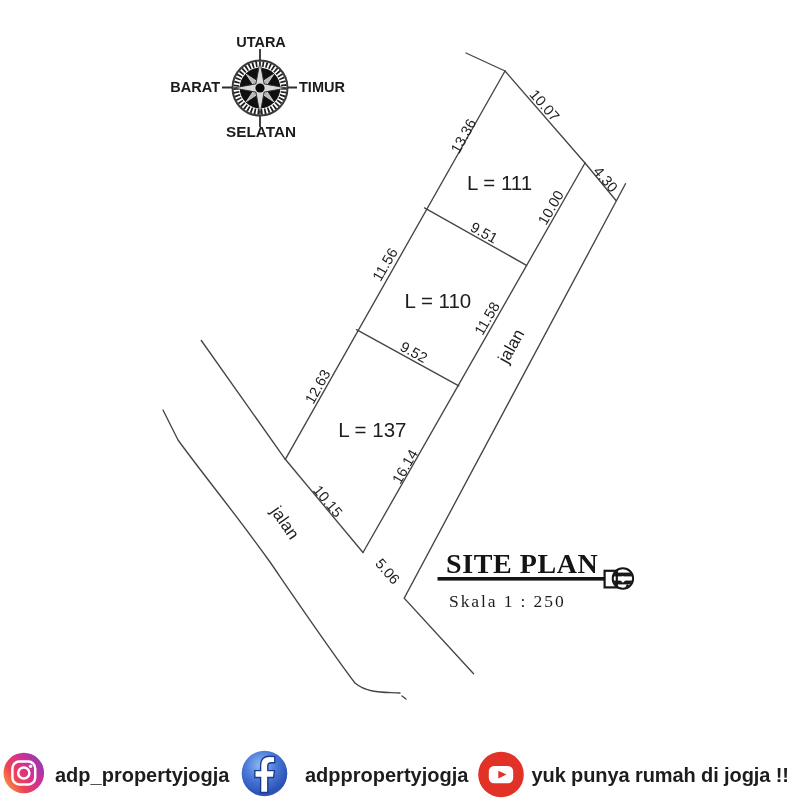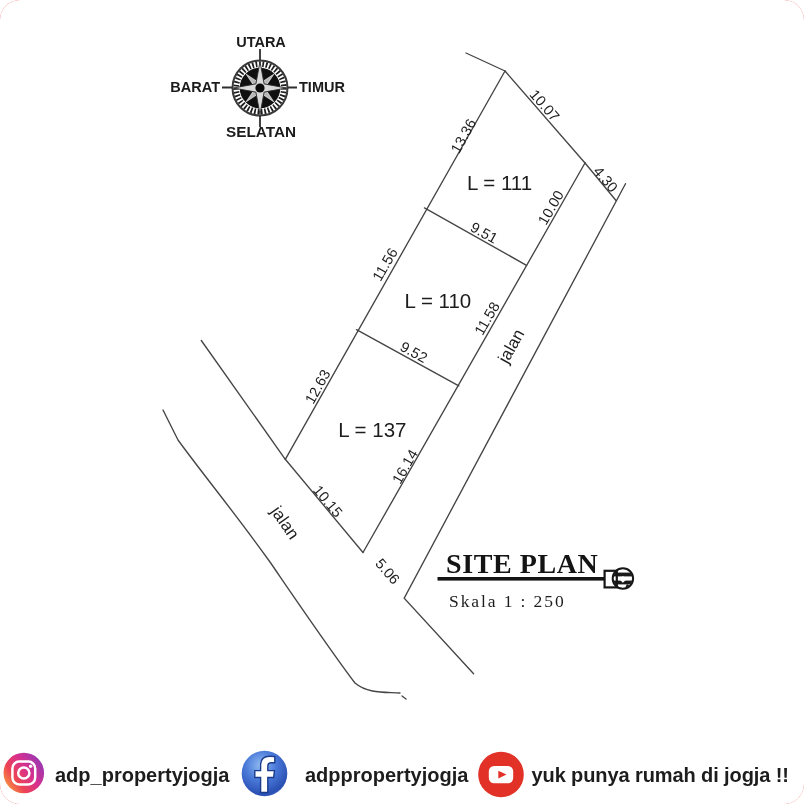--- a/index.html
+++ b/index.html
@@ -1,17 +1,17 @@
 <!DOCTYPE html>
 <html><head>
 <meta charset="utf-8">
 <style>
   html,body{margin:0;padding:0;background:#ffffff;}
   #page{position:relative;width:804px;height:804px;background:#ef4444;overflow:hidden;will-change:opacity;
-        font-family:"Liberation Sans", sans-serif;border-radius:20px;}
+        font-family:"Liberation Sans", sans-serif;}
   
 </style>
 </head>
 <body>
 <div id="page">
 <svg width="804" height="804" viewBox="0 0 804 804" xmlns="http://www.w3.org/2000/svg" font-family="Liberation Sans, sans-serif">
   <defs>
     <linearGradient id="iggrad" x1="0" y1="0.85" x2="1" y2="0.15">
       <stop offset="0" stop-color="#f8a33c"></stop>
       <stop offset="0.3" stop-color="#ee4454"></stop>

